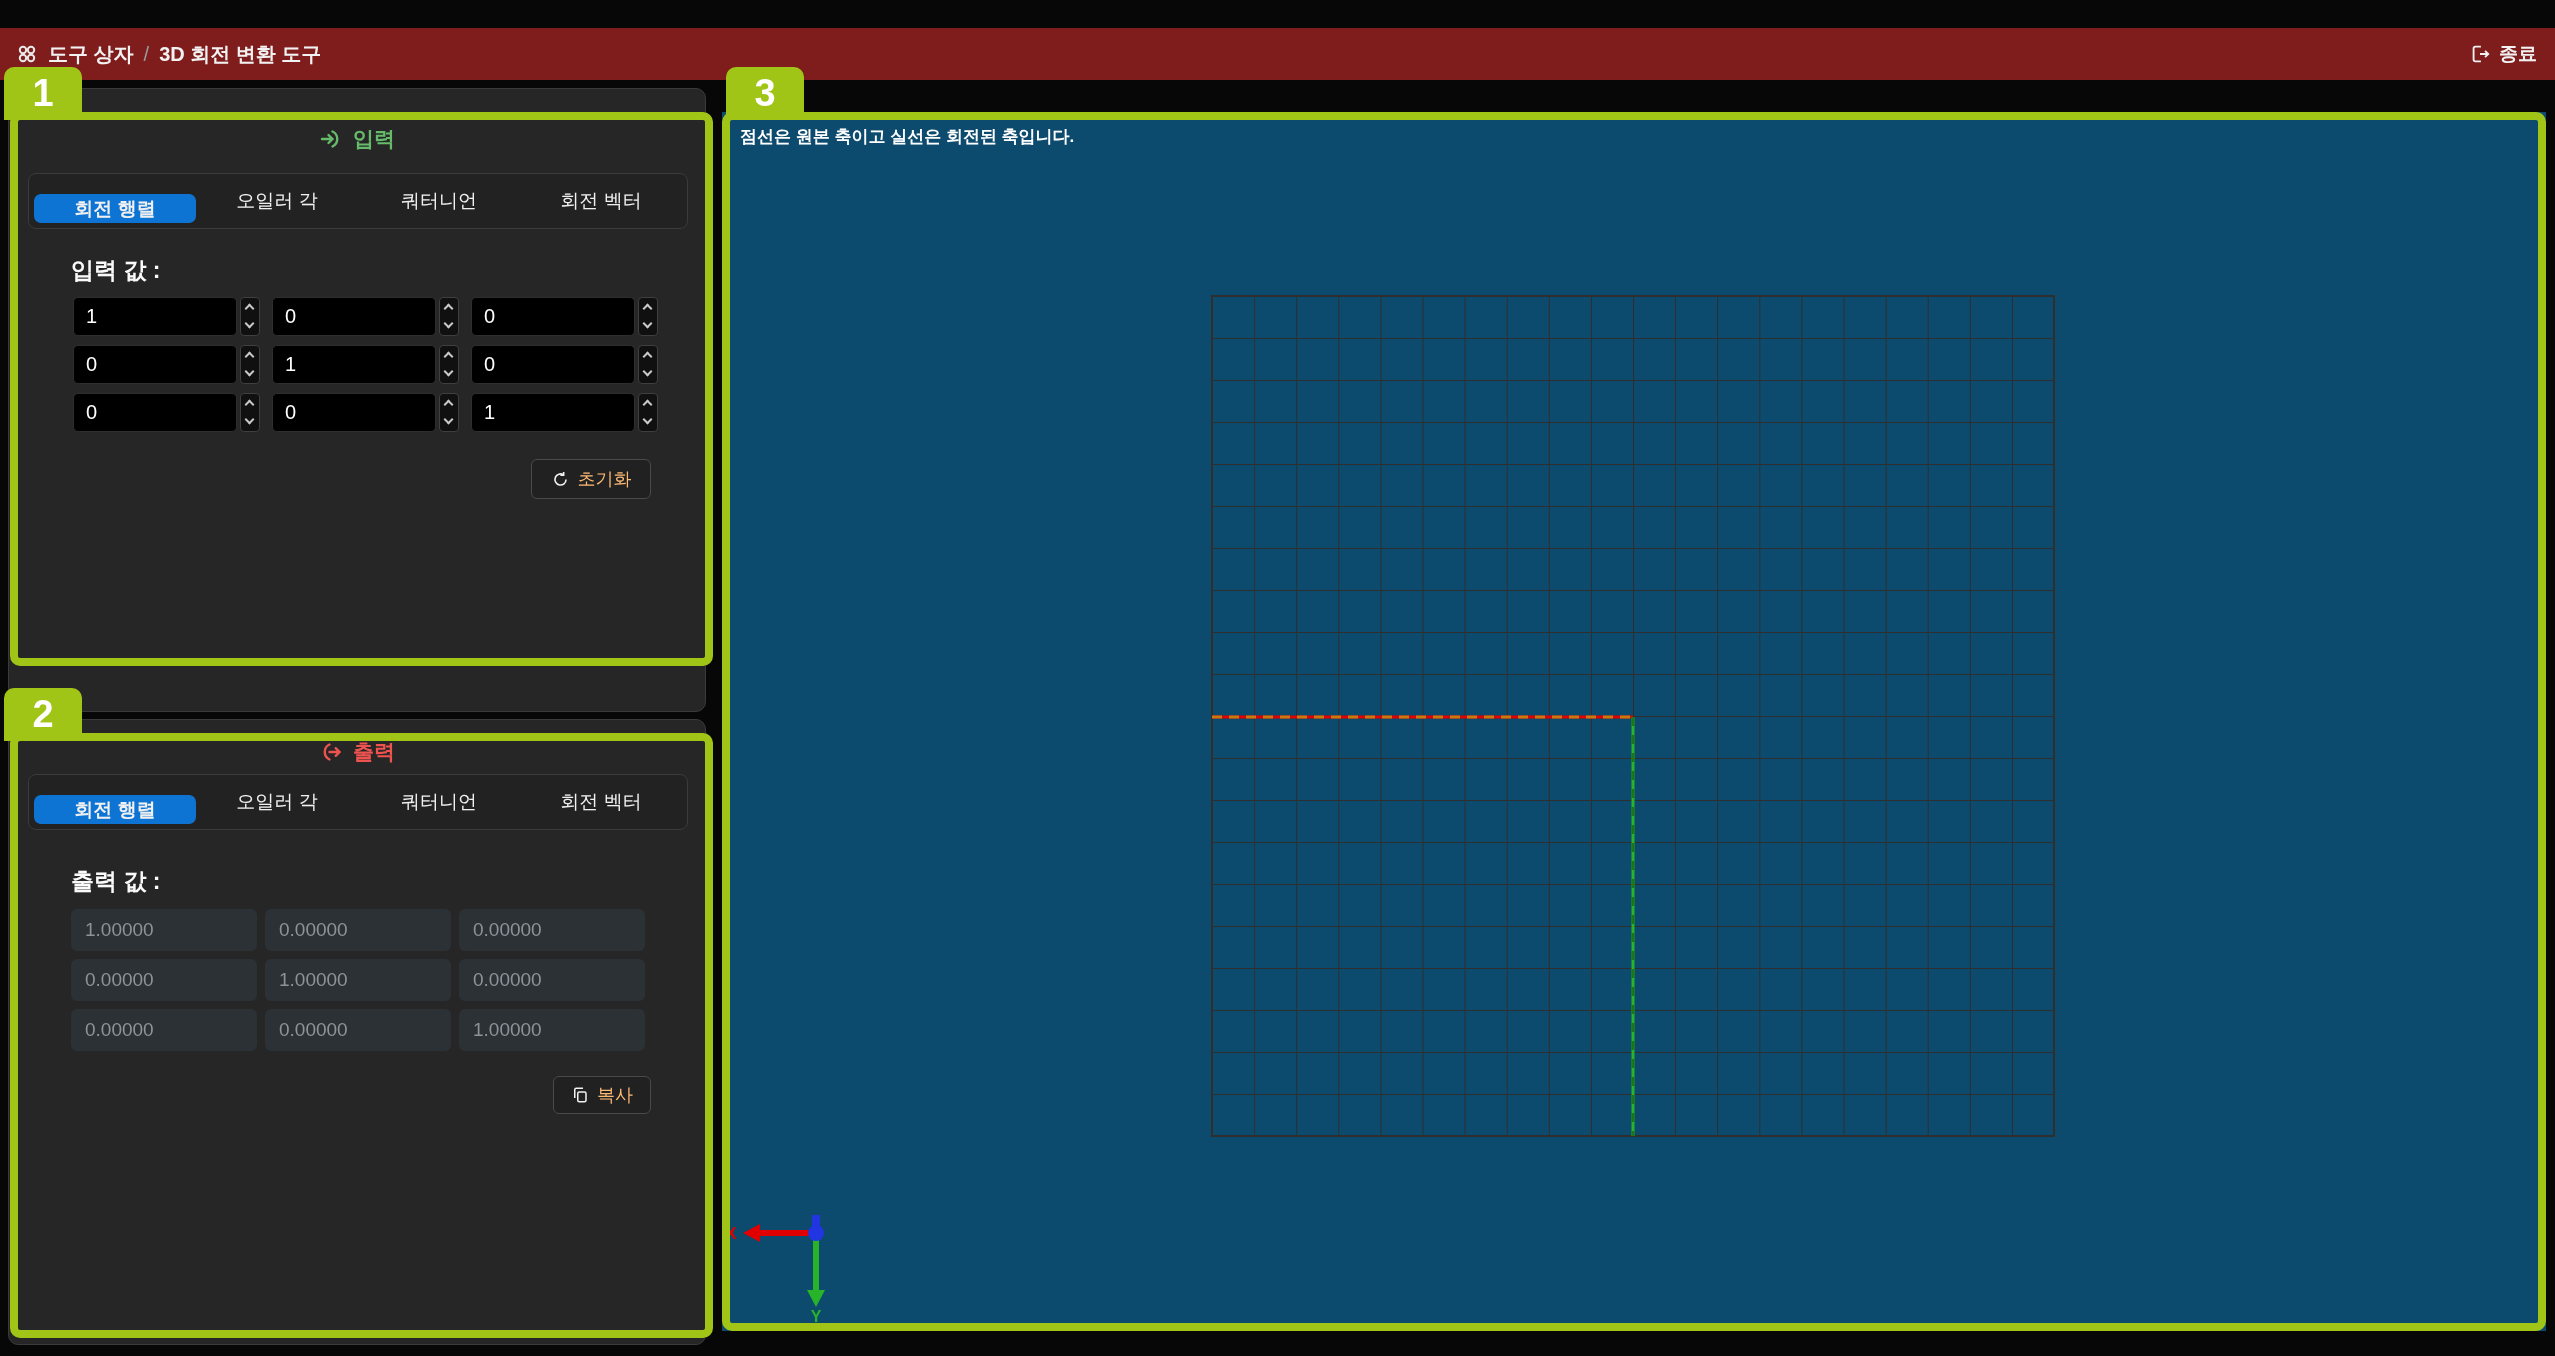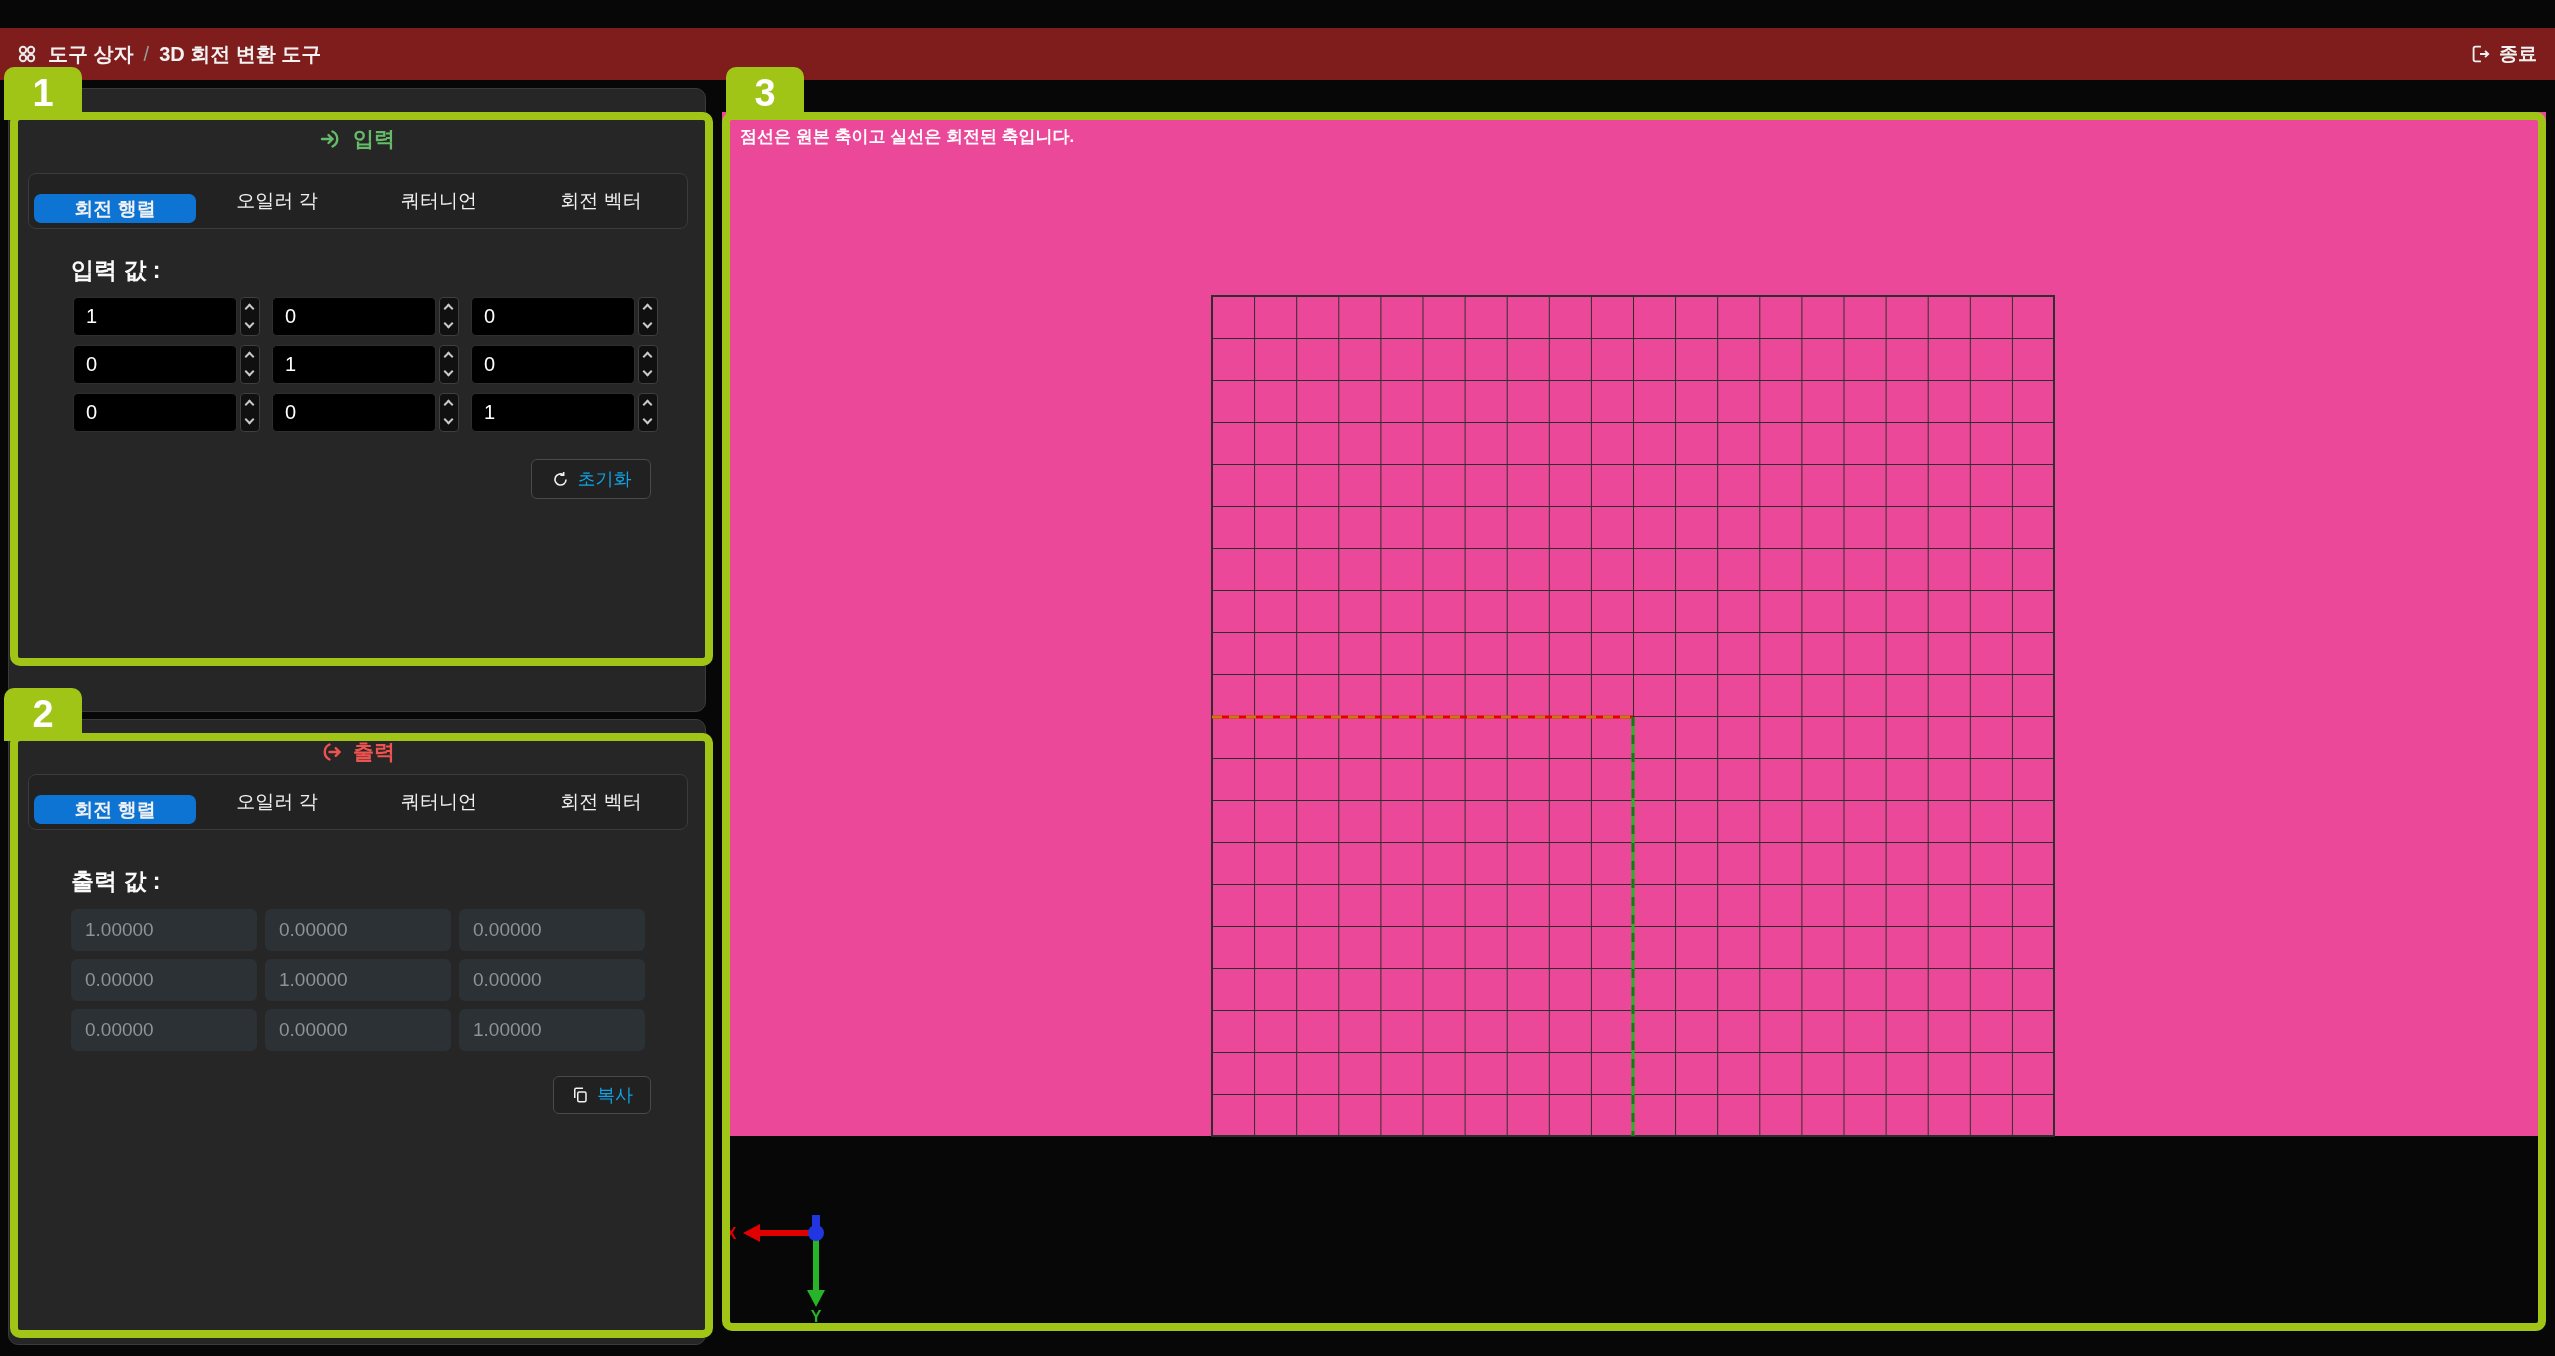--- a/index.html
+++ b/index.html
@@ -49,38 +49,38 @@
           position:absolute; left:5px; }
   .chev.up   { transform:rotate(45deg);  top:7px; }
   .chev.down { transform:rotate(225deg); top:3px; }
 
   
   .orow { position:absolute; left:62px; height:40px; display:flex; gap:8px; }
   .ocell { width:186px; height:42px; background:#2c3136; border-radius:6px; color:#8d9398;
            font-size:19px; display:flex; align-items:center; padding-left:14px; }
 
   .mini-btn { position:absolute; background:#212121; border:1px solid #4a4a4a; border-radius:6px;
-              color:#0ea5e9; font-size:18px; display:flex; align-items:center; gap:8px;
+              color:#fdba74; font-size:18px; display:flex; align-items:center; gap:8px;
               justify-content:center; cursor:pointer; }
   #reset-btn { left:522px; top:370px; width:120px; height:40px; }
   #copy-btn  { left:544px; top:356px; width:98px;  height:38px; }
 
   
   .green-box { position:absolute; border:8px solid #a1c517; border-radius:10px; pointer-events:none; z-index:5; }
   #green-box-1 { left:10px; top:112px; width:703px; height:554px; }
   #green-box-2 { left:10px; top:733px; width:703px; height:605px; }
   #green-box-3 { left:722px; top:112px; width:1824px; height:1219px; }
   .badge { position:absolute; width:78px; height:53px; background:#a1c517; border-radius:10px 10px 0 0;
            display:flex; align-items:center; justify-content:center; color:#fff; font-size:38px; font-weight:bold; z-index:6; }
   #badge-1 { left:4px;  top:67px; }
   #badge-2 { left:4px;  top:688px; }
   #badge-3 { left:726px; top:67px; }
 
   
-  #viewport { position:absolute; left:722px; top:112px; width:1824px; height:1024px; background:#ec4899; z-index:1; }
+  #viewport { position:absolute; left:722px; top:112px; width:1824px; height:1219px; background:#0c4a6e; z-index:1; }
   #viewport-hint { position:absolute; left:18px; top:13px; font-size:17px; font-weight:bold; color:#fff; z-index:3; }
   #scene { position:absolute; left:0; top:0; }
 
   svg text { font-family:"Liberation Sans","DejaVu Sans",sans-serif; }
   .icon { flex:0 0 auto; display:block; }
 </style>
 </head>
 <body>
 
 <div id="header">

